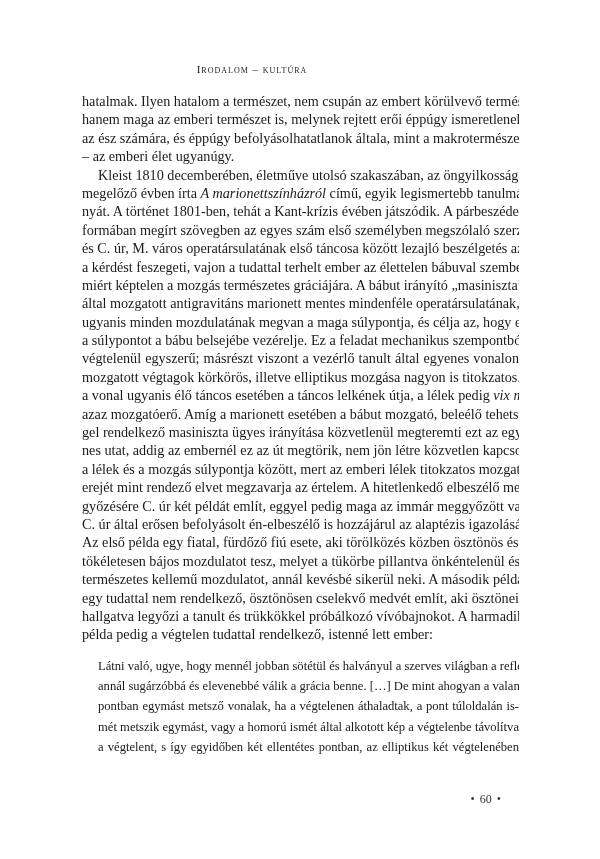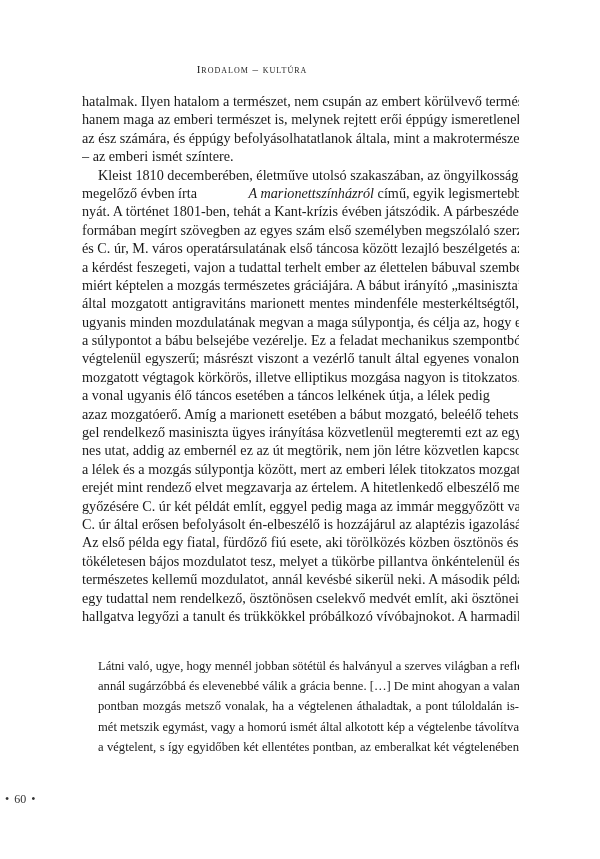--- a/index.html
+++ b/index.html
@@ -63,71 +63,72 @@
       white-space: nowrap;
       text-align: justify;
       text-align-last: justify;
       overflow: hidden;
     }
     .page-number {
       position: absolute;
       top: 792px;
       left: 0;
       width: 506px;
-      text-align: left;
+      text-align: right;
       font-family: "Liberation Serif", serif;
       font-size: 12px;
       color: #333;
     }
     .bullet {
       display: inline-block;
       margin: 0 5px;
     }
-    i { font-style: italic; margin-left: 48px; }
+    i { font-style: italic; }
   </style>
 </head>
 <body>
 
 <div class="running-head">Irodalom – kultúra</div>
 
 <div class="body-text">
   <div class="line">hatalmak. Ilyen hatalom a természet, nem csupán az embert körülvevő természet,</div>
   <div class="line">hanem maga az emberi természet is, melynek rejtett erői éppúgy ismeretlenek</div>
   <div class="line">az ész számára, és éppúgy befolyásolhatatlanok általa, mint a makrotermészet</div>
-  <div class="line last">– az emberi ismét színtere.</div>
+  <div class="line last">– az emberi élet ugyanúgy.</div>
   <div class="line indent">Kleist 1810 decemberében, életműve utolsó szakaszában, az öngyilkosságát</div>
   <div class="line">megelőző évben írta <i>A marionettszínházról</i> című, egyik legismertebb tanulmá-</div>
   <div class="line">nyát. A történet 1801-ben, tehát a Kant-krízis évében játszódik. A párbeszédes</div>
   <div class="line">formában megírt szövegben az egyes szám első személyben megszólaló szerző</div>
   <div class="line">és C. úr, M. város operatársulatának első táncosa között lezajló beszélgetés azt</div>
   <div class="line">a kérdést feszegeti, vajon a tudattal terhelt ember az élettelen bábuval szemben</div>
   <div class="line">miért képtelen a mozgás természetes gráciájára. A bábut irányító „masiniszta”</div>
-  <div class="line">által mozgatott antigravitáns marionett mentes mindenféle mesterkéltségtől,</div>
+  <div class="line">által mozgatott antigravitáns marionett mentes mindenféle operatársulatának,</div>
   <div class="line">ugyanis minden mozdulatának megvan a maga súlypontja, és célja az, hogy ezt</div>
   <div class="line">a súlypontot a bábu belsejébe vezérelje. Ez a feladat mechanikus szempontból</div>
   <div class="line">végtelenül egyszerű; másrészt viszont a vezérlő tanult által egyenes vonalon</div>
   <div class="line">mozgatott végtagok körkörös, illetve elliptikus mozgása nagyon is titokzatos. Ez</div>
   <div class="line">a vonal ugyanis élő táncos esetében a táncos lelkének útja, a lélek pedig <i>vix motris</i>,</div>
   <div class="line">azaz mozgatóerő. Amíg a marionett esetében a bábut mozgató, beleélő tehetség-</div>
   <div class="line">gel rendelkező masiniszta ügyes irányítása közvetlenül megteremti ezt az egye-</div>
   <div class="line">nes utat, addig az embernél ez az út megtörik, nem jön létre közvetlen kapcsolat</div>
   <div class="line">a lélek és a mozgás súlypontja között, mert az emberi lélek titokzatos mozgató</div>
   <div class="line">erejét mint rendező elvet megzavarja az értelem. A hitetlenkedő elbeszélő meg-</div>
   <div class="line">győzésére C. úr két példát említ, eggyel pedig maga az immár meggyőzött vagy</div>
   <div class="line">C. úr által erősen befolyásolt én-elbeszélő is hozzájárul az alaptézis igazolásához.</div>
   <div class="line">Az első példa egy fiatal, fürdőző fiú esete, aki törölközés közben ösztönös és ezért</div>
   <div class="line">tökéletesen bájos mozdulatot tesz, melyet a tükörbe pillantva önkéntelenül ész-</div>
   <div class="line">természetes kellemű mozdulatot, annál kevésbé sikerül neki. A második példa</div>
   <div class="line">egy tudattal nem rendelkező, ösztönösen cselekvő medvét említ, aki ösztöneire</div>
   <div class="line">hallgatva legyőzi a tanult és trükkökkel próbálkozó vívóbajnokot. A harmadik</div>
+  <div class="line last">példa pedig a végtelen tudattal rendelkező, istenné lett ember:</div>
 </div>
 
 <div class="quote">
   <div class="qline">Látni való, ugye, hogy mennél jobban sötétül és halványul a szerves világban a reflexió,</div>
   <div class="qline">annál sugárzóbbá és elevenebbé válik a grácia benne. […] De mint ahogyan a valamely</div>
-  <div class="qline">pontban mozgás metsző vonalak, ha a végtelenen áthaladtak, a pont túloldalán is-</div>
+  <div class="qline">pontban egymást metsző vonalak, ha a végtelenen áthaladtak, a pont túloldalán is-</div>
   <div class="qline">mét metszik egymást, vagy a homorú ismét által alkotott kép a végtelenbe távolítva</div>
-  <div class="qline">a végtelent, s így egyidőben két ellentétes pontban, az emberalkat két végtelenében</div>
+  <div class="qline">a végtelent, s így egyidőben két ellentétes pontban, az elliptikus két végtelenében</div>
 </div>
 
 <div class="page-number">
   <span class="bullet">•</span><span>60</span><span class="bullet">•</span>
 </div>
 
 </body></html>

